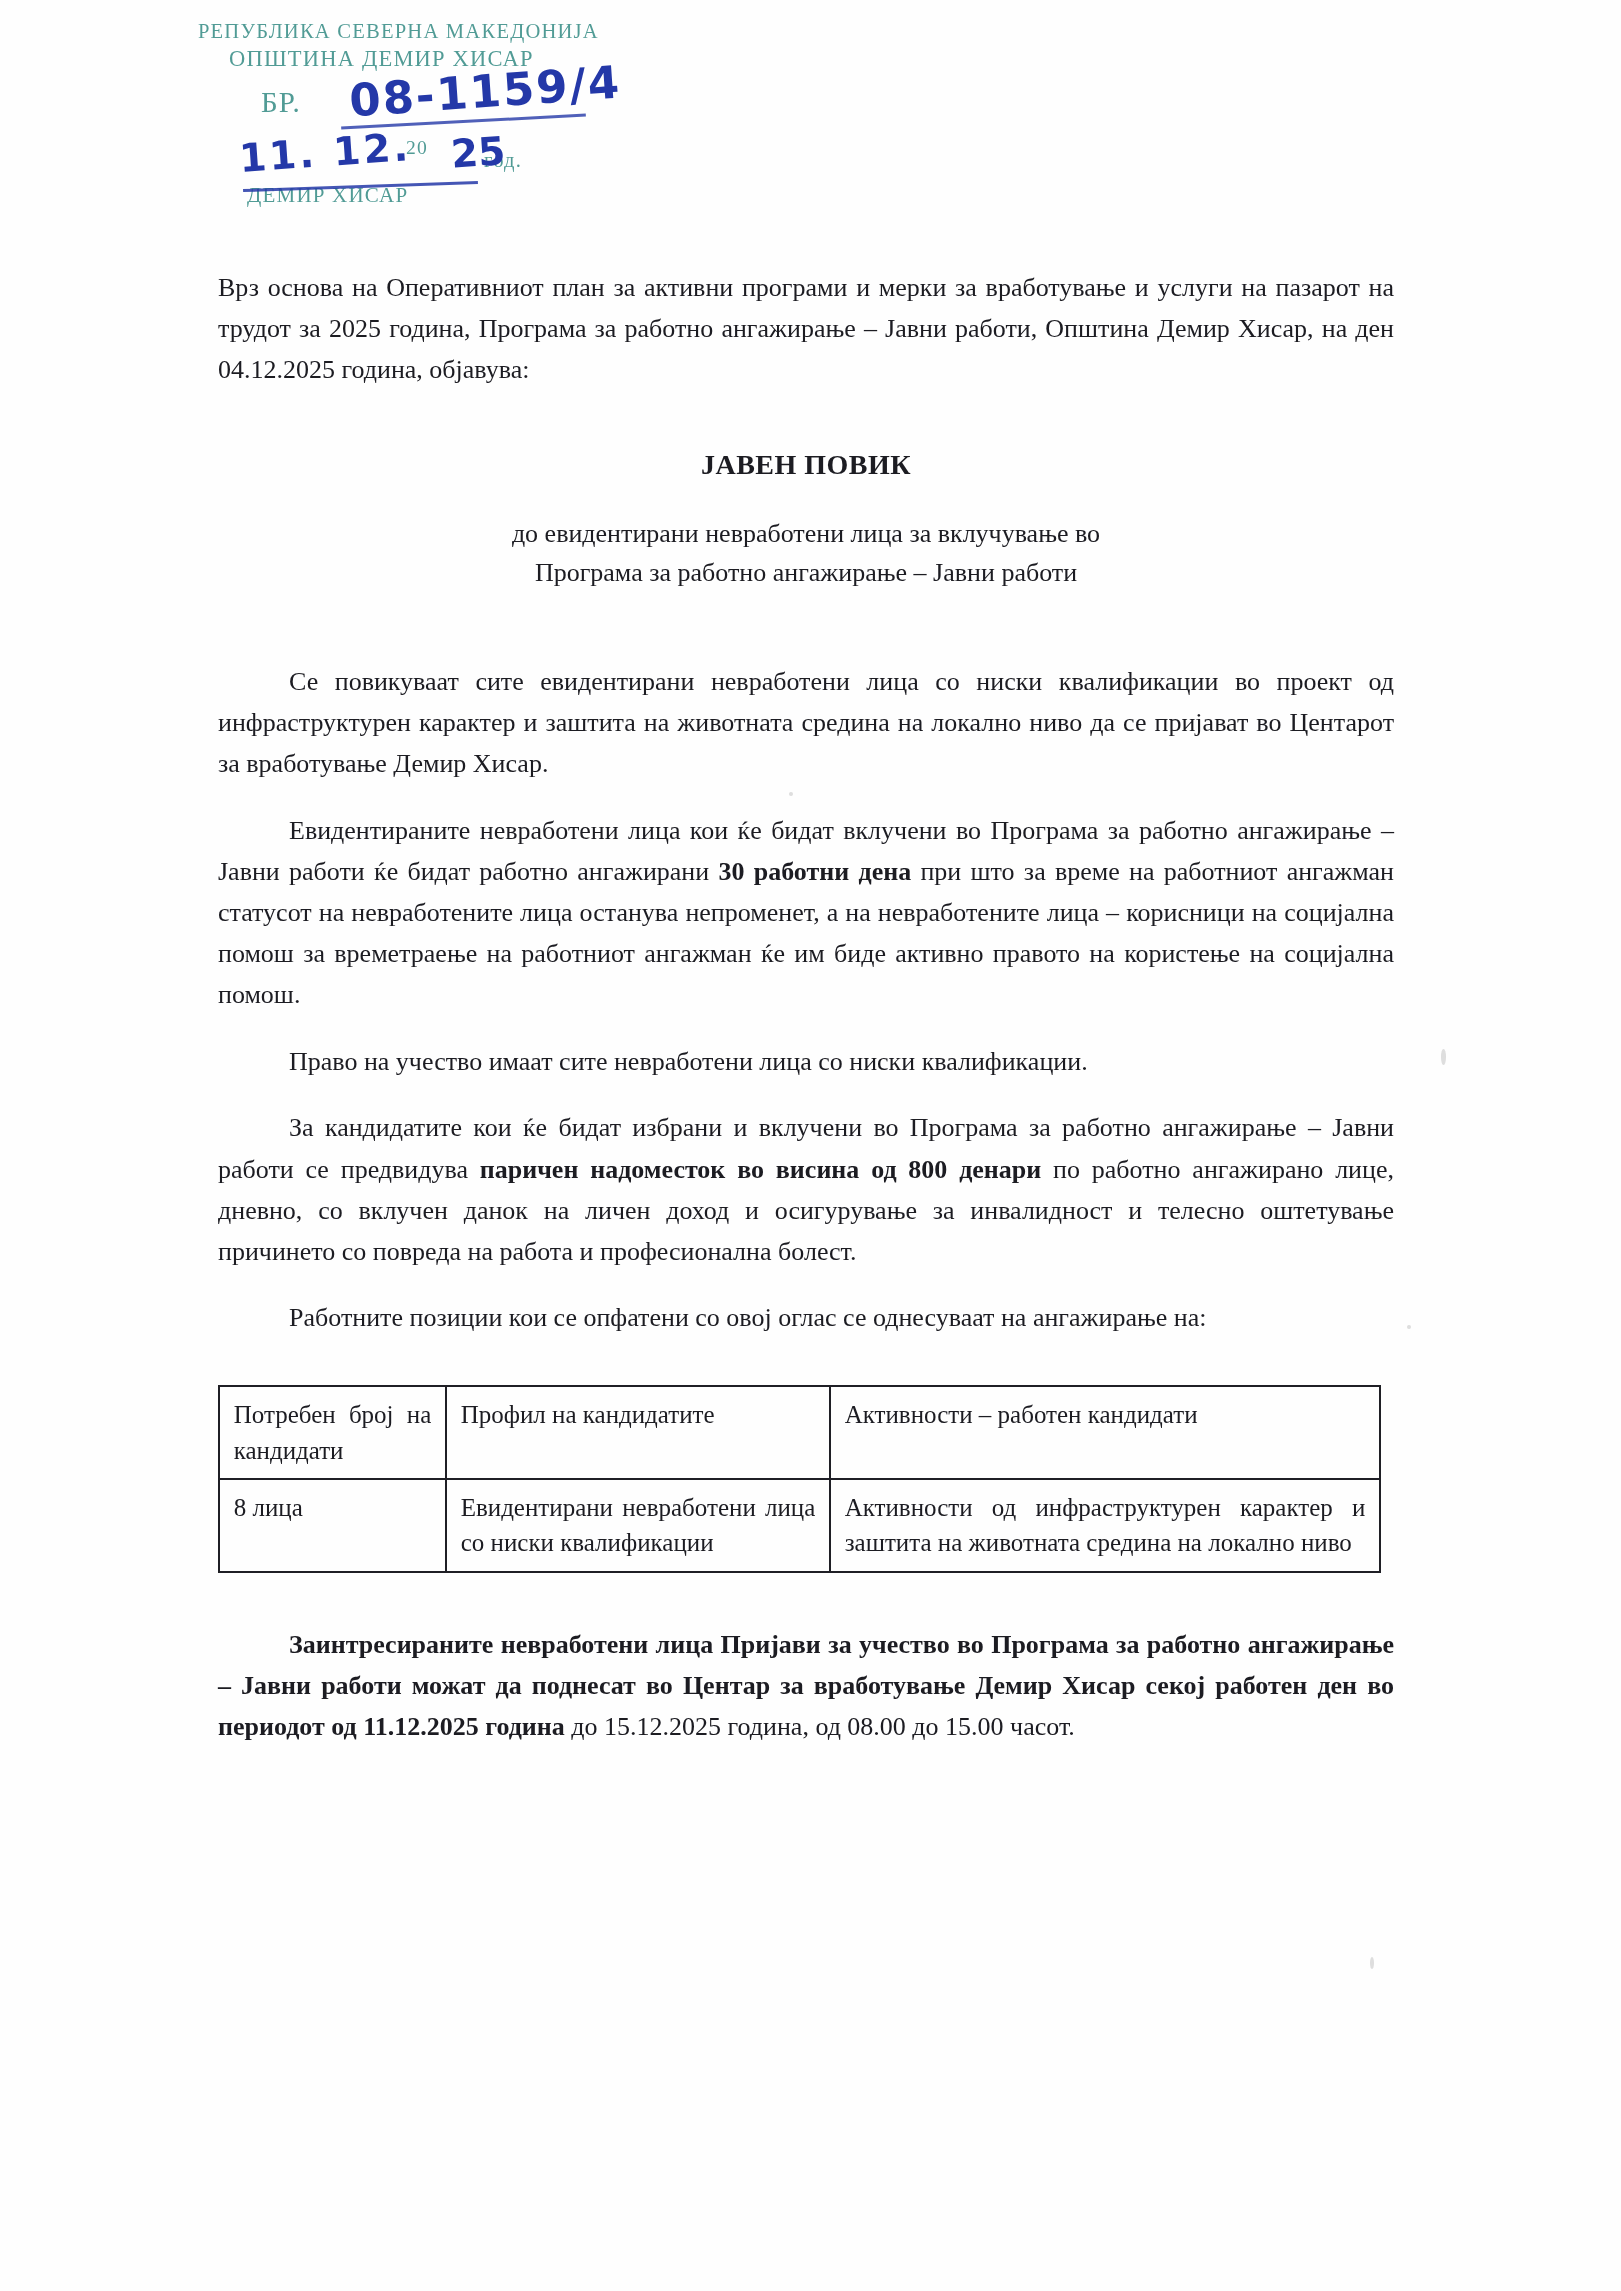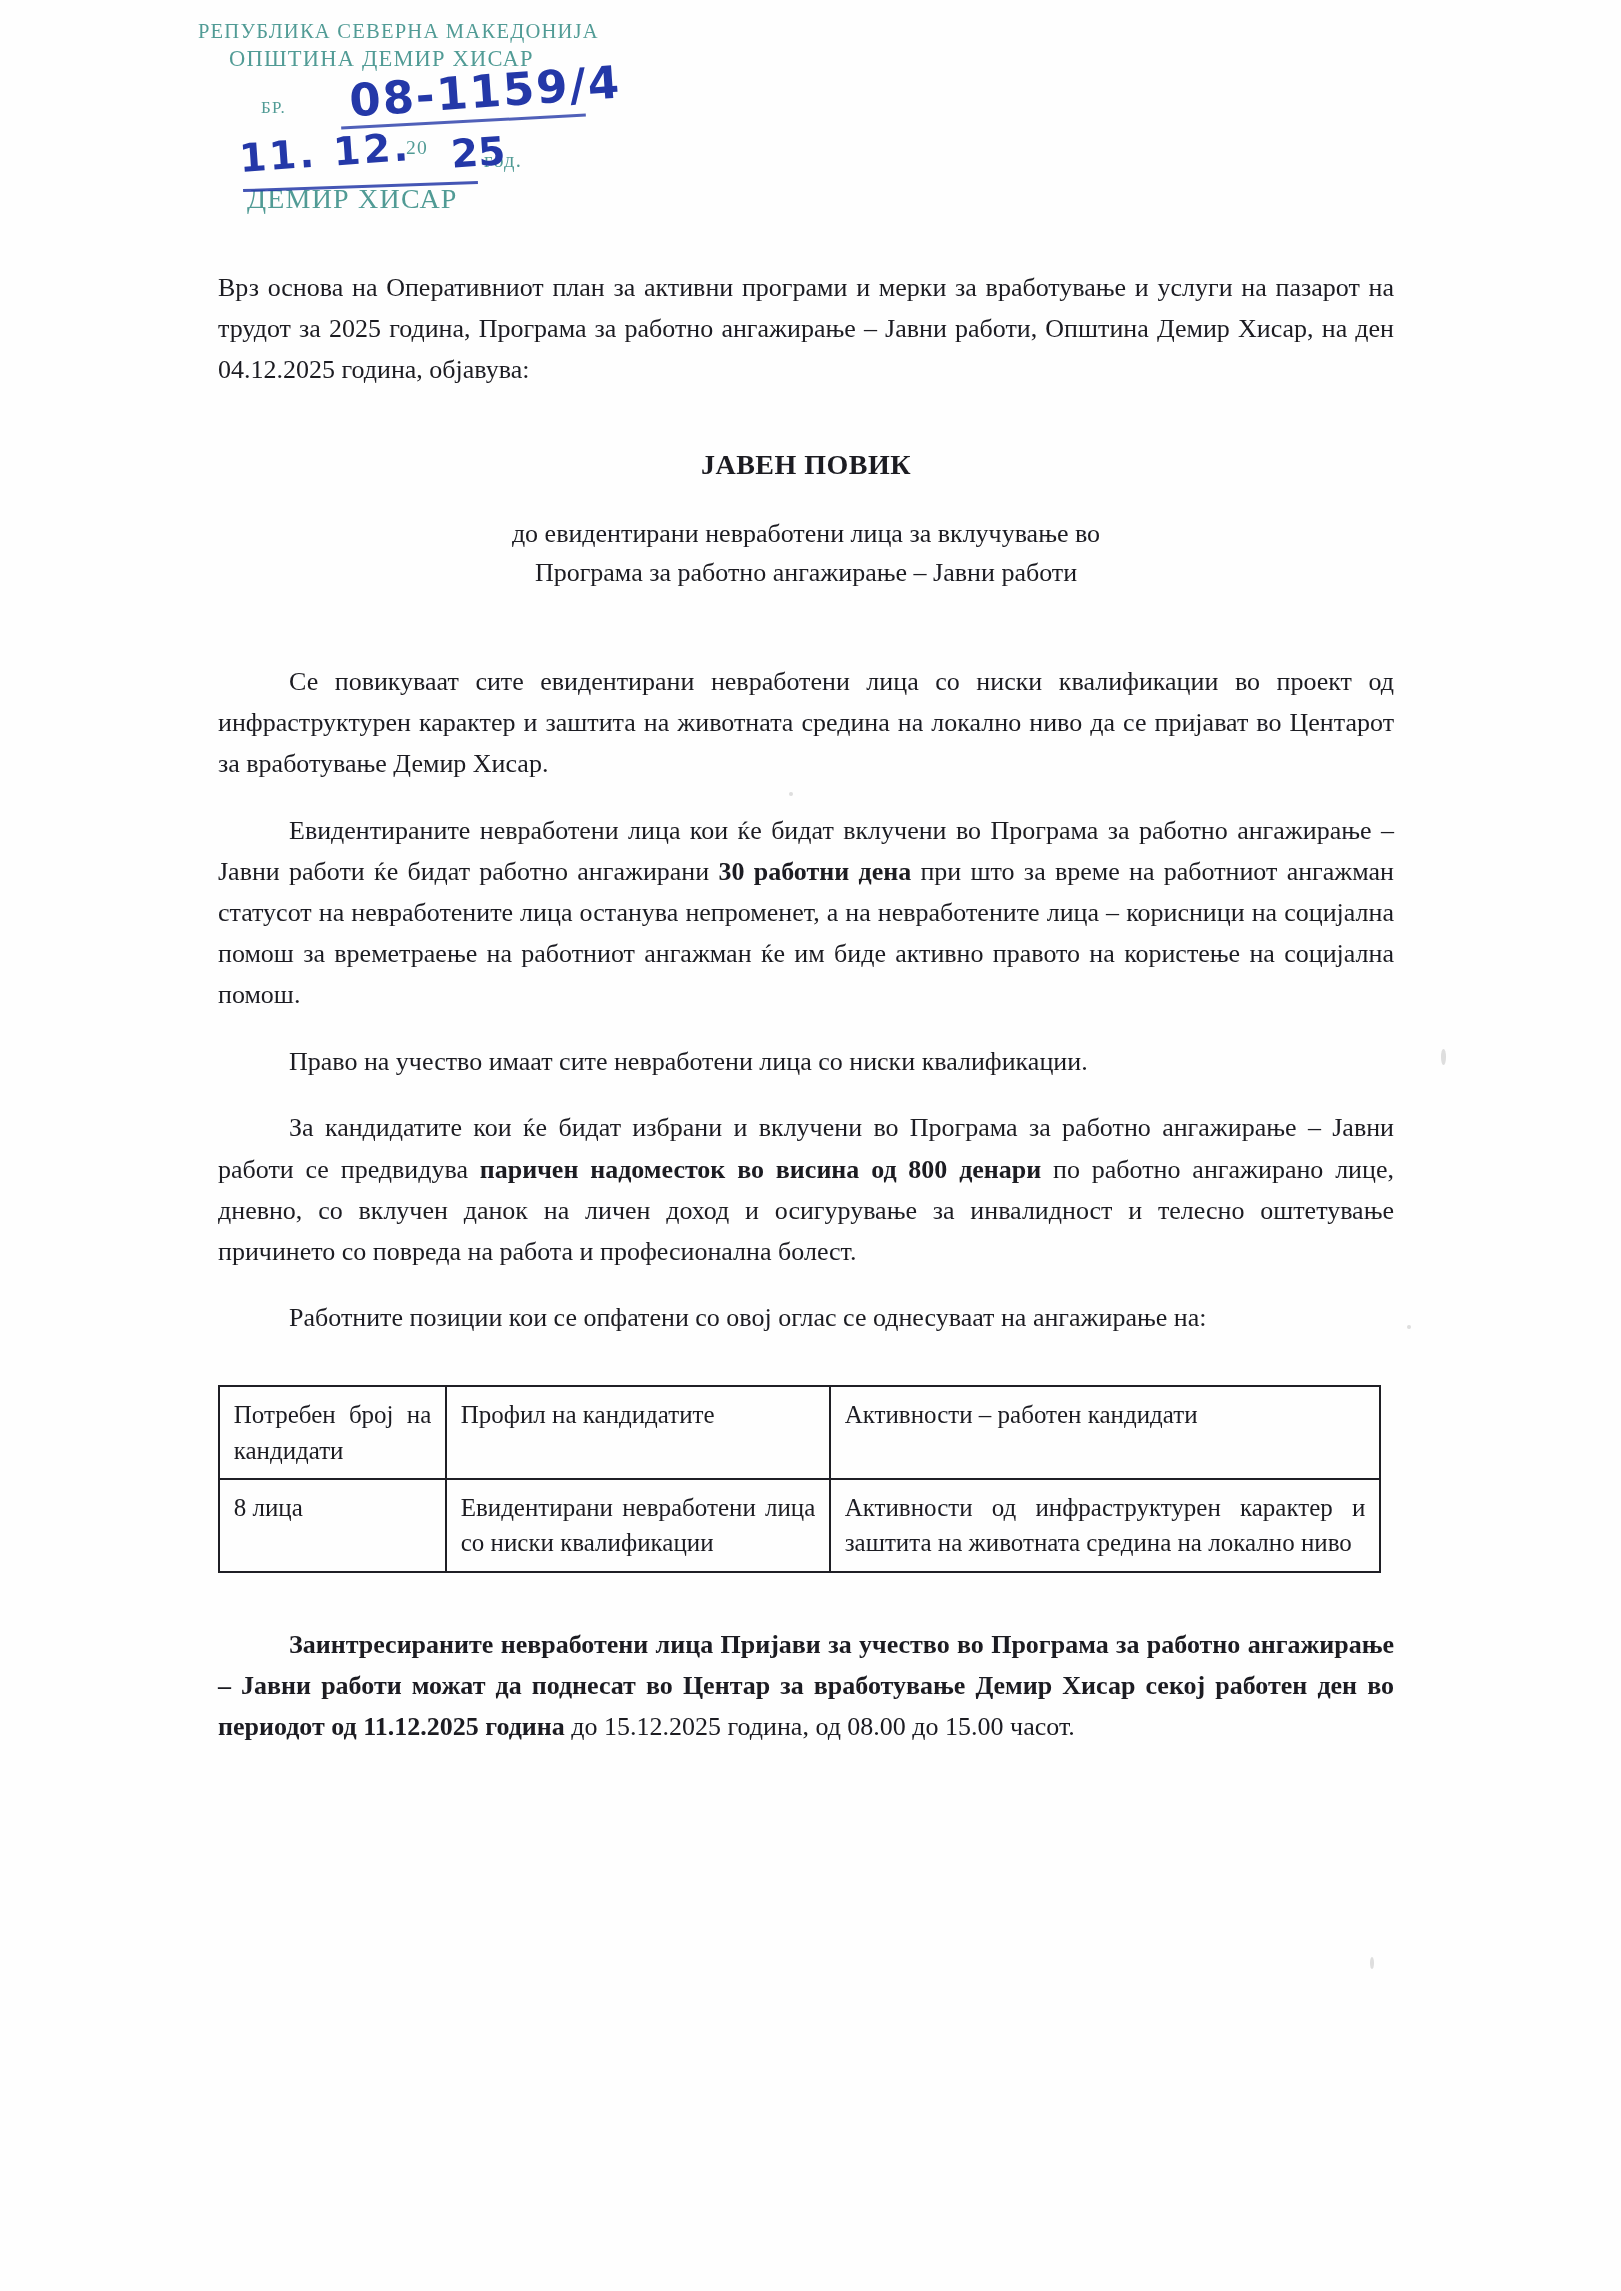--- a/index.html
+++ b/index.html
@@ -45,43 +45,43 @@
     font-size: 20.6px;
   }
   .stamp-line2 {
     position: absolute;
     top: 32px;
     left: 37px;
     font-size: 22.5px;
   }
   .stamp-br {
     position: absolute;
-    top: 84px;
+    top: 72px;
     left: 69px;
-    font-size: 17px;
+    font-size: 29px;
     letter-spacing: 2px;
   }
   .stamp-god {
     position: absolute;
     top: 135px;
     left: 292px;
     font-size: 20.6px;
     letter-spacing: 1px;
   }
   .stamp-20 {
     position: absolute;
     top: 123px;
     left: 214px;
     font-size: 19.6px;
   }
   .stamp-city {
     position: absolute;
     top: 169px;
     left: 55px;
-    font-size: 28px;
+    font-size: 21px;
     letter-spacing: 4.9px;
   }
 
   .hand {
     position: absolute;
     font-family: "DejaVu Sans", sans-serif;
     color: #2438a8;
     font-weight: 600;
     transform: rotate(-4deg);
   }

